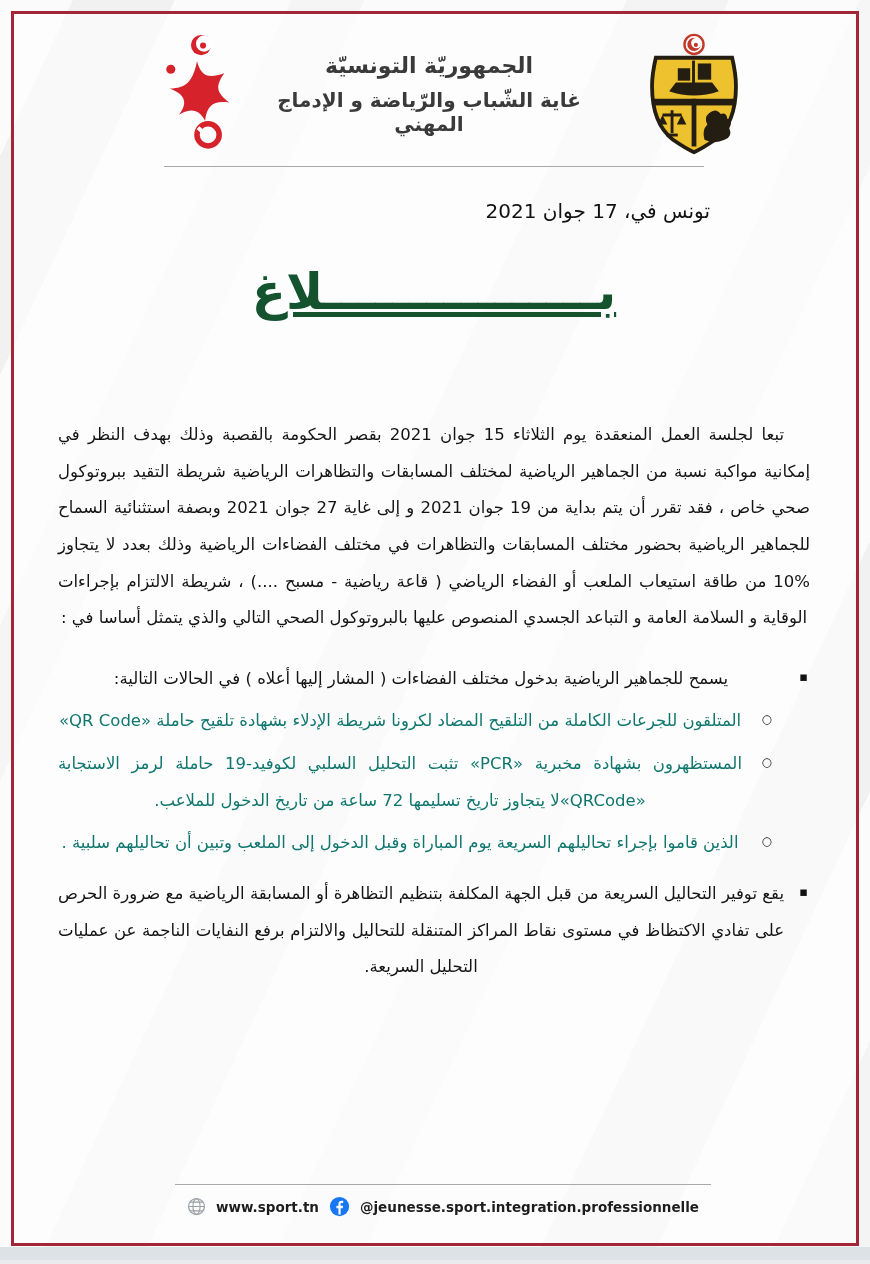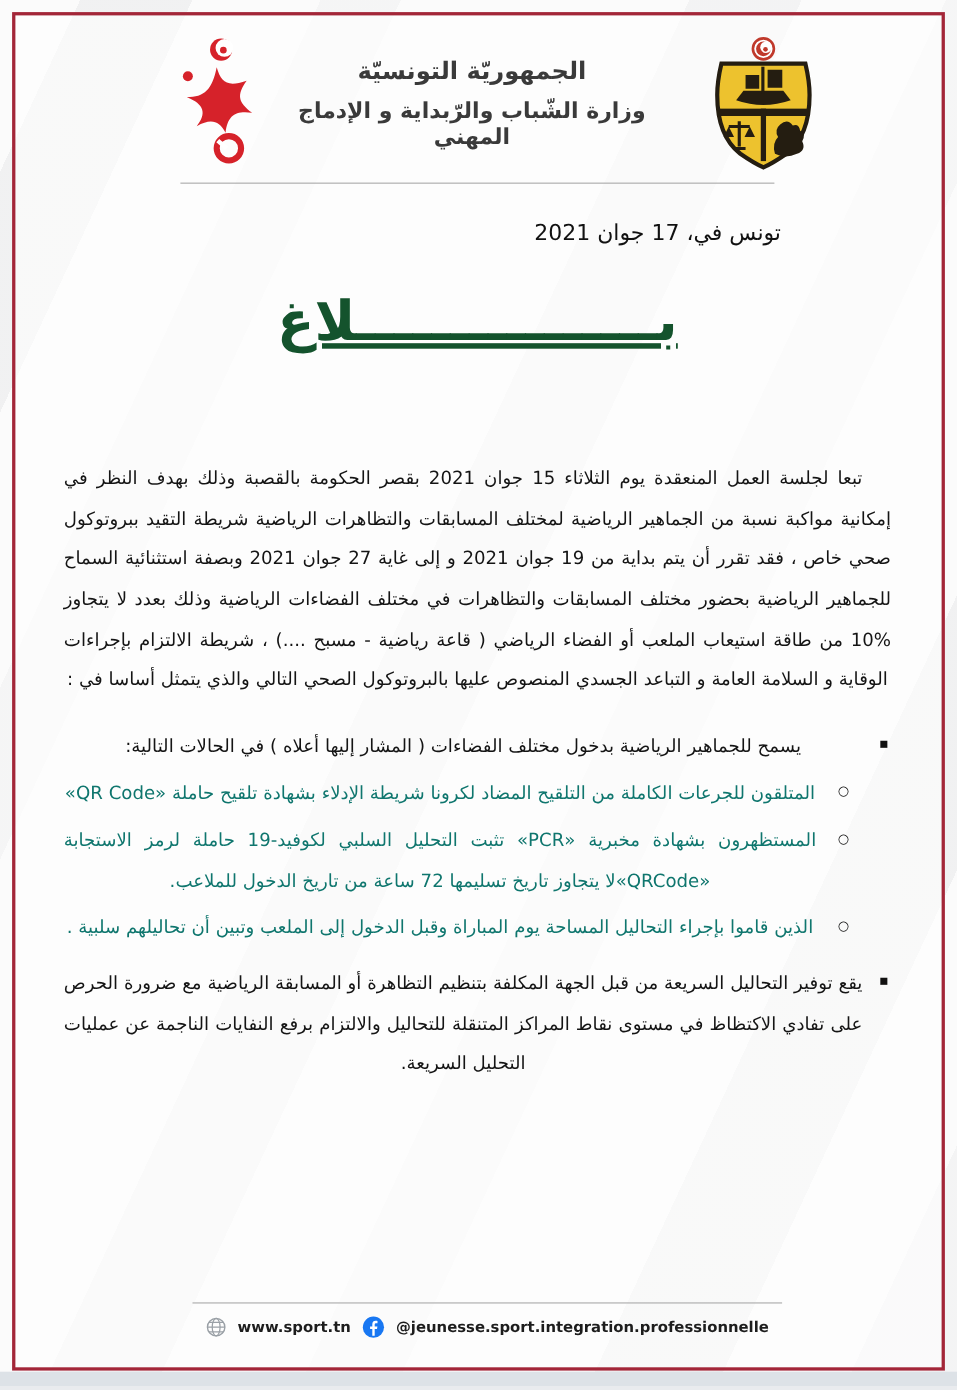--- a/index.html
+++ b/index.html
@@ -92,21 +92,21 @@
                    C66 69 59 73 57 89 C51 78 44 76 31 83
                    C40 72 38 63 22 57 C38 57 45 50 49 30 Z" fill="#d6222a"></path>
           <circle cx="23" cy="38" r="4.5" fill="#d6222a"></circle>
 
           <circle cx="60" cy="103" r="11" fill="none" stroke="#d6222a" stroke-width="5.5"></circle>
           <path d="M50 96 L58 103" stroke="#ffffff" stroke-width="4"></path>
         </svg>
 
         <div class="titles">
           <div class="l1">الجمهوريّة التونسيّة</div>
-          <div class="l2">وزارة  الشّباب والرّبداية و الإدماج المهني</div>
+          <div class="l2">غاية  الشّباب والرّياضة و الإدماج المهني</div>
         </div>
 
         <svg class="coat" viewBox="0 0 110 130">
 
           <circle cx="55" cy="13" r="10" fill="#fff" stroke="#c0392b" stroke-width="2.5"></circle>
           <circle cx="55" cy="13" r="7" fill="#c0392b"></circle>
           <circle cx="57.5" cy="11.5" r="5.5" fill="#ffffff"></circle>
           <circle cx="57" cy="13.5" r="2.2" fill="#c0392b"></circle>
 
           <path d="M15 27 H95 Q99 44 99 57 Q99 96 77 113 Q64 122 55 126 Q46 122 33 113 Q11 96 11 57 Q11 44 15 27 Z" fill="#edc22e" stroke="#241d11" stroke-width="4"></path>
@@ -133,21 +133,21 @@
       <div class="big-title">بــــــــــــــــلاغ</div>
 
       <p class="intro">تبعا لجلسة العمل المنعقدة يوم الثلاثاء 15 جوان 2021 بقصر الحكومة بالقصبة وذلك بهدف النظر  في إمكانية مواكبة نسبة من الجماهير الرياضية لمختلف المسابقات والتظاهرات الرياضية شريطة التقيد ببروتوكول  صحي خاص ، فقد تقرر أن يتم بداية من 19 جوان 2021 و إلى غاية 27 جوان 2021 وبصفة استثنائية السماح للجماهير الرياضية بحضور مختلف المسابقات والتظاهرات  في مختلف الفضاءات الرياضية وذلك بعدد لا يتجاوز %10 من طاقة استيعاب الملعب أو الفضاء الرياضي ( قاعة رياضية - مسبح ....) ، شريطة الالتزام بإجراءات الوقاية و السلامة العامة و التباعد الجسدي المنصوص عليها بالبروتوكول الصحي التالي والذي يتمثل أساسا في :</p>
 
       <ul class="main">
         <li>
           <span>يسمح للجماهير الرياضية بدخول مختلف الفضاءات ( المشار إليها  أعلاه ) في الحالات التالية:</span>
           <ul class="sub">
             <li>المتلقون للجرعات الكاملة من التلقيح المضاد لكرونا شريطة الإدلاء بشهادة تلقيح حاملة «QR Code»</li>
             <li>المستظهرون بشهادة مخبرية «PCR» تثبت التحليل السلبي لكوفيد-19 حاملة لرمز الاستجابة «QRCode»لا يتجاوز تاريخ تسليمها 72 ساعة من تاريخ الدخول للملاعب.</li>
-            <li>الذين قاموا بإجراء التحاليل المساحة يوم المباراة وقبل الدخول إلى الملعب وتبين أن تحاليلهم سلبية .</li>
+            <li>الذين قاموا بإجراء تحاليلهم السريعة يوم المباراة وقبل الدخول إلى الملعب وتبين أن تحاليلهم سلبية .</li>
           </ul>
         </li>
         <li>يقع توفير التحاليل السريعة من قبل الجهة المكلفة بتنظيم التظاهرة أو المسابقة الرياضية مع ضرورة الحرص على تفادي الاكتظاظ في مستوى نقاط المراكز المتنقلة للتحاليل والالتزام برفع النفايات الناجمة عن عمليات التحليل السريعة.</li>
       </ul>
 
       <div class="ftr">
         <div class="ftr-rule"></div>
         <div class="ftr-row">
           <svg class="icon-globe" viewBox="0 0 24 24">
             <circle cx="12" cy="12" r="10" fill="none" stroke="#9aa0a6" stroke-width="1.6"></circle>

